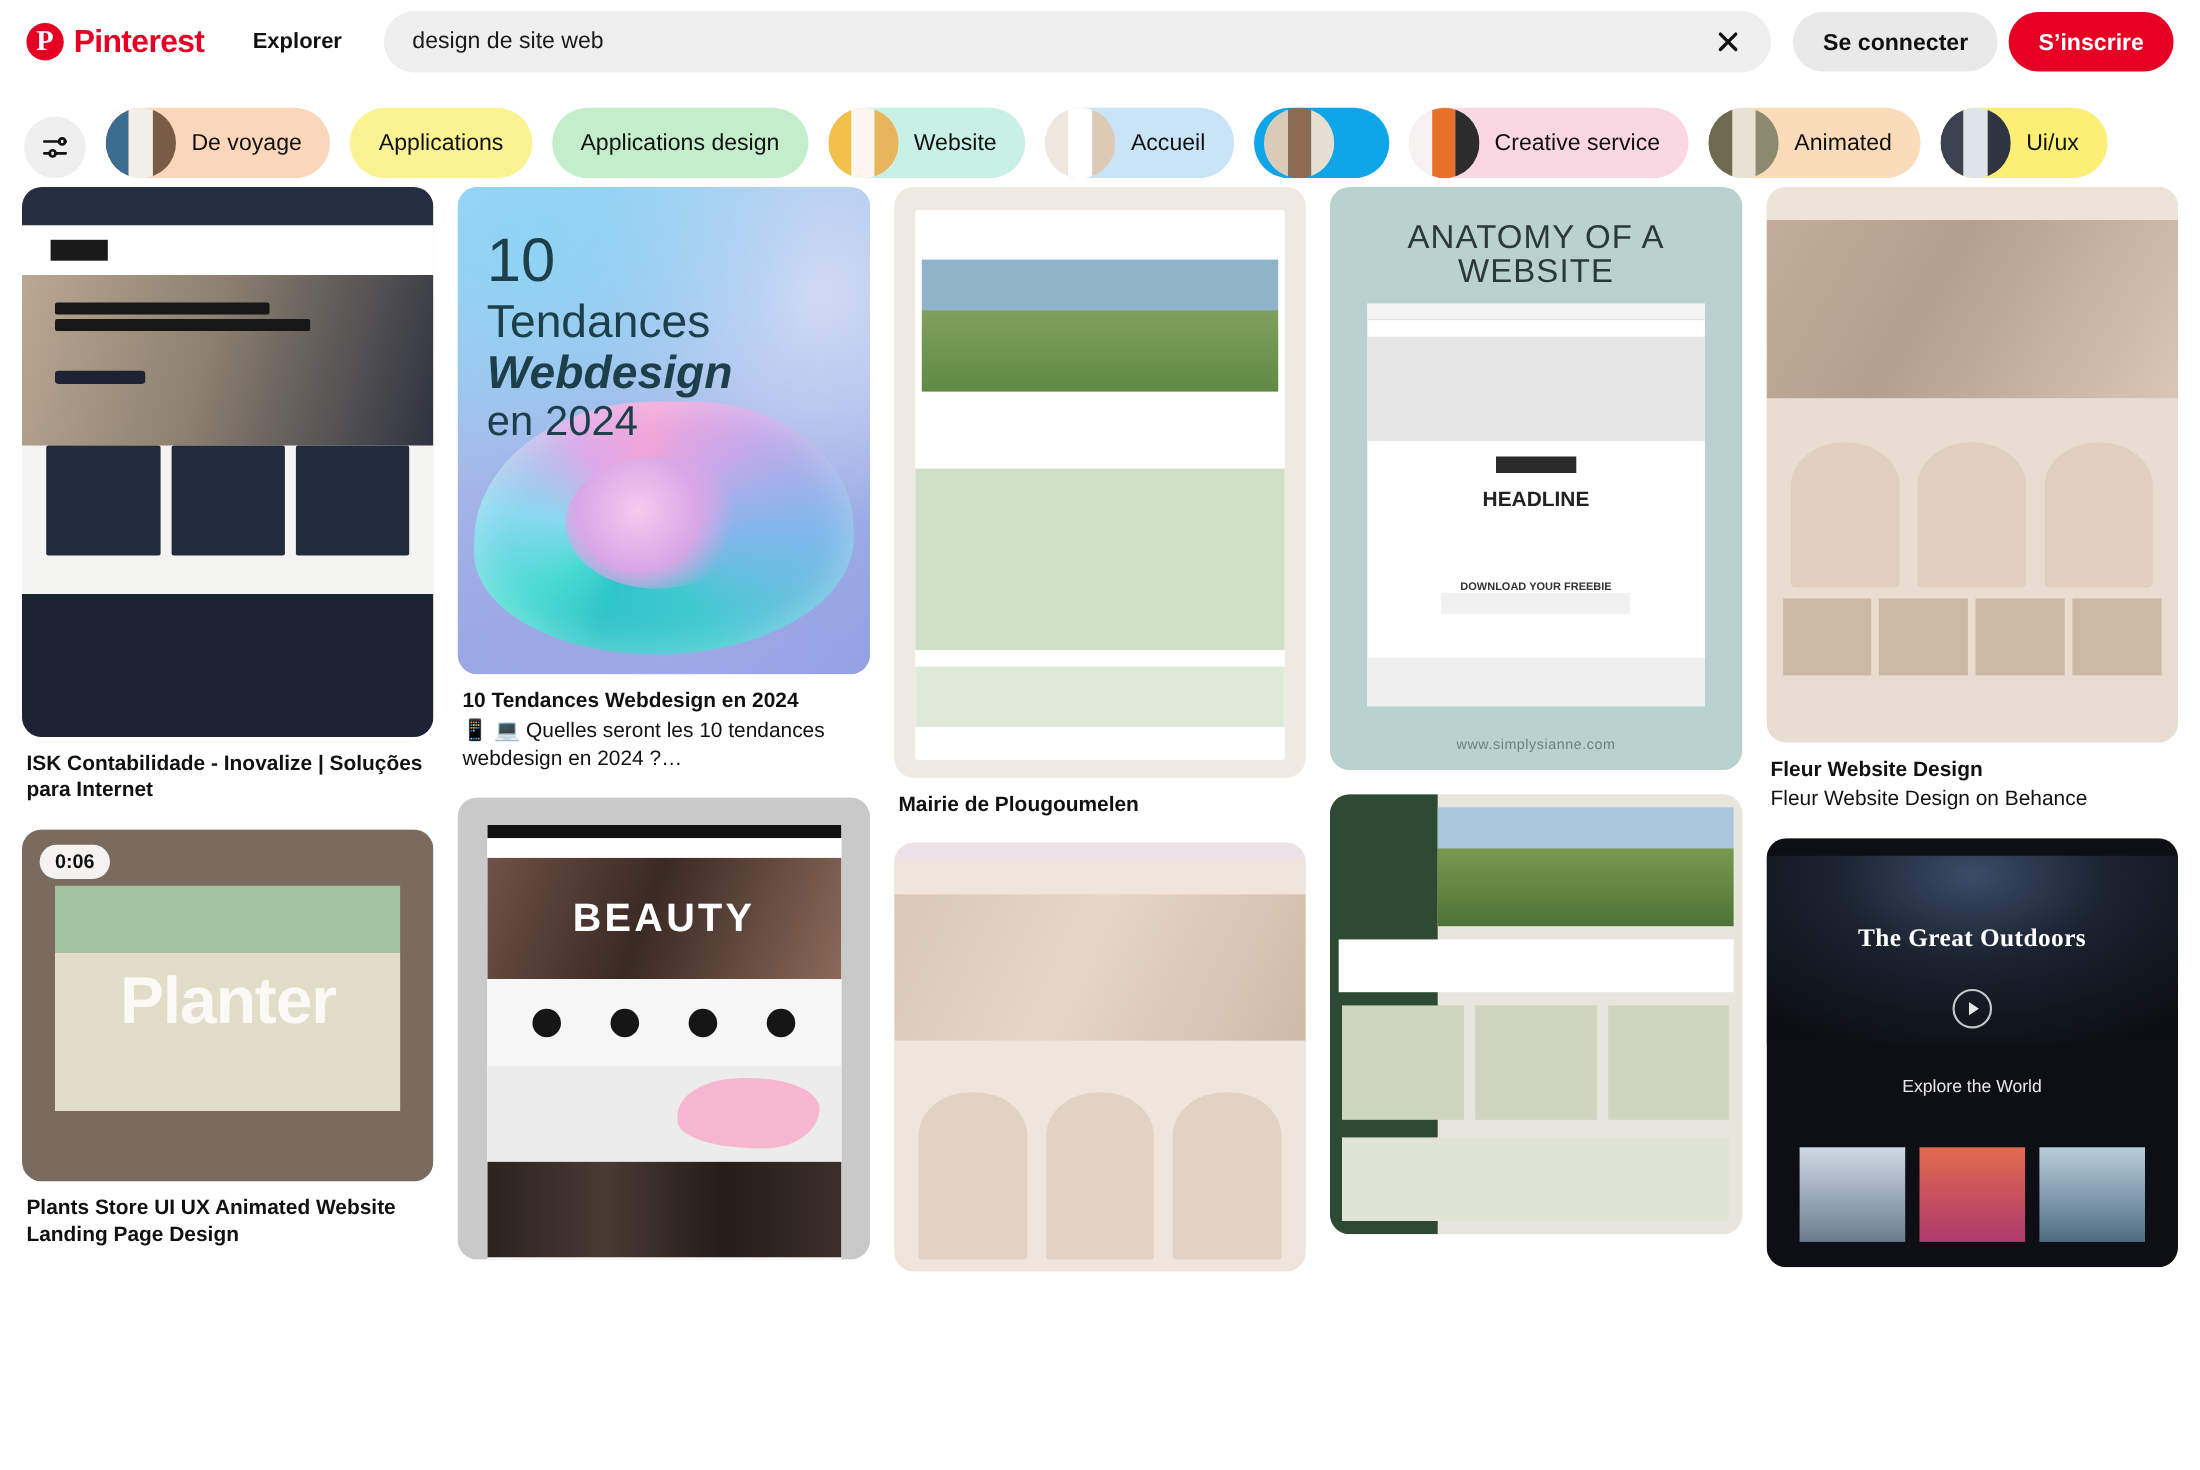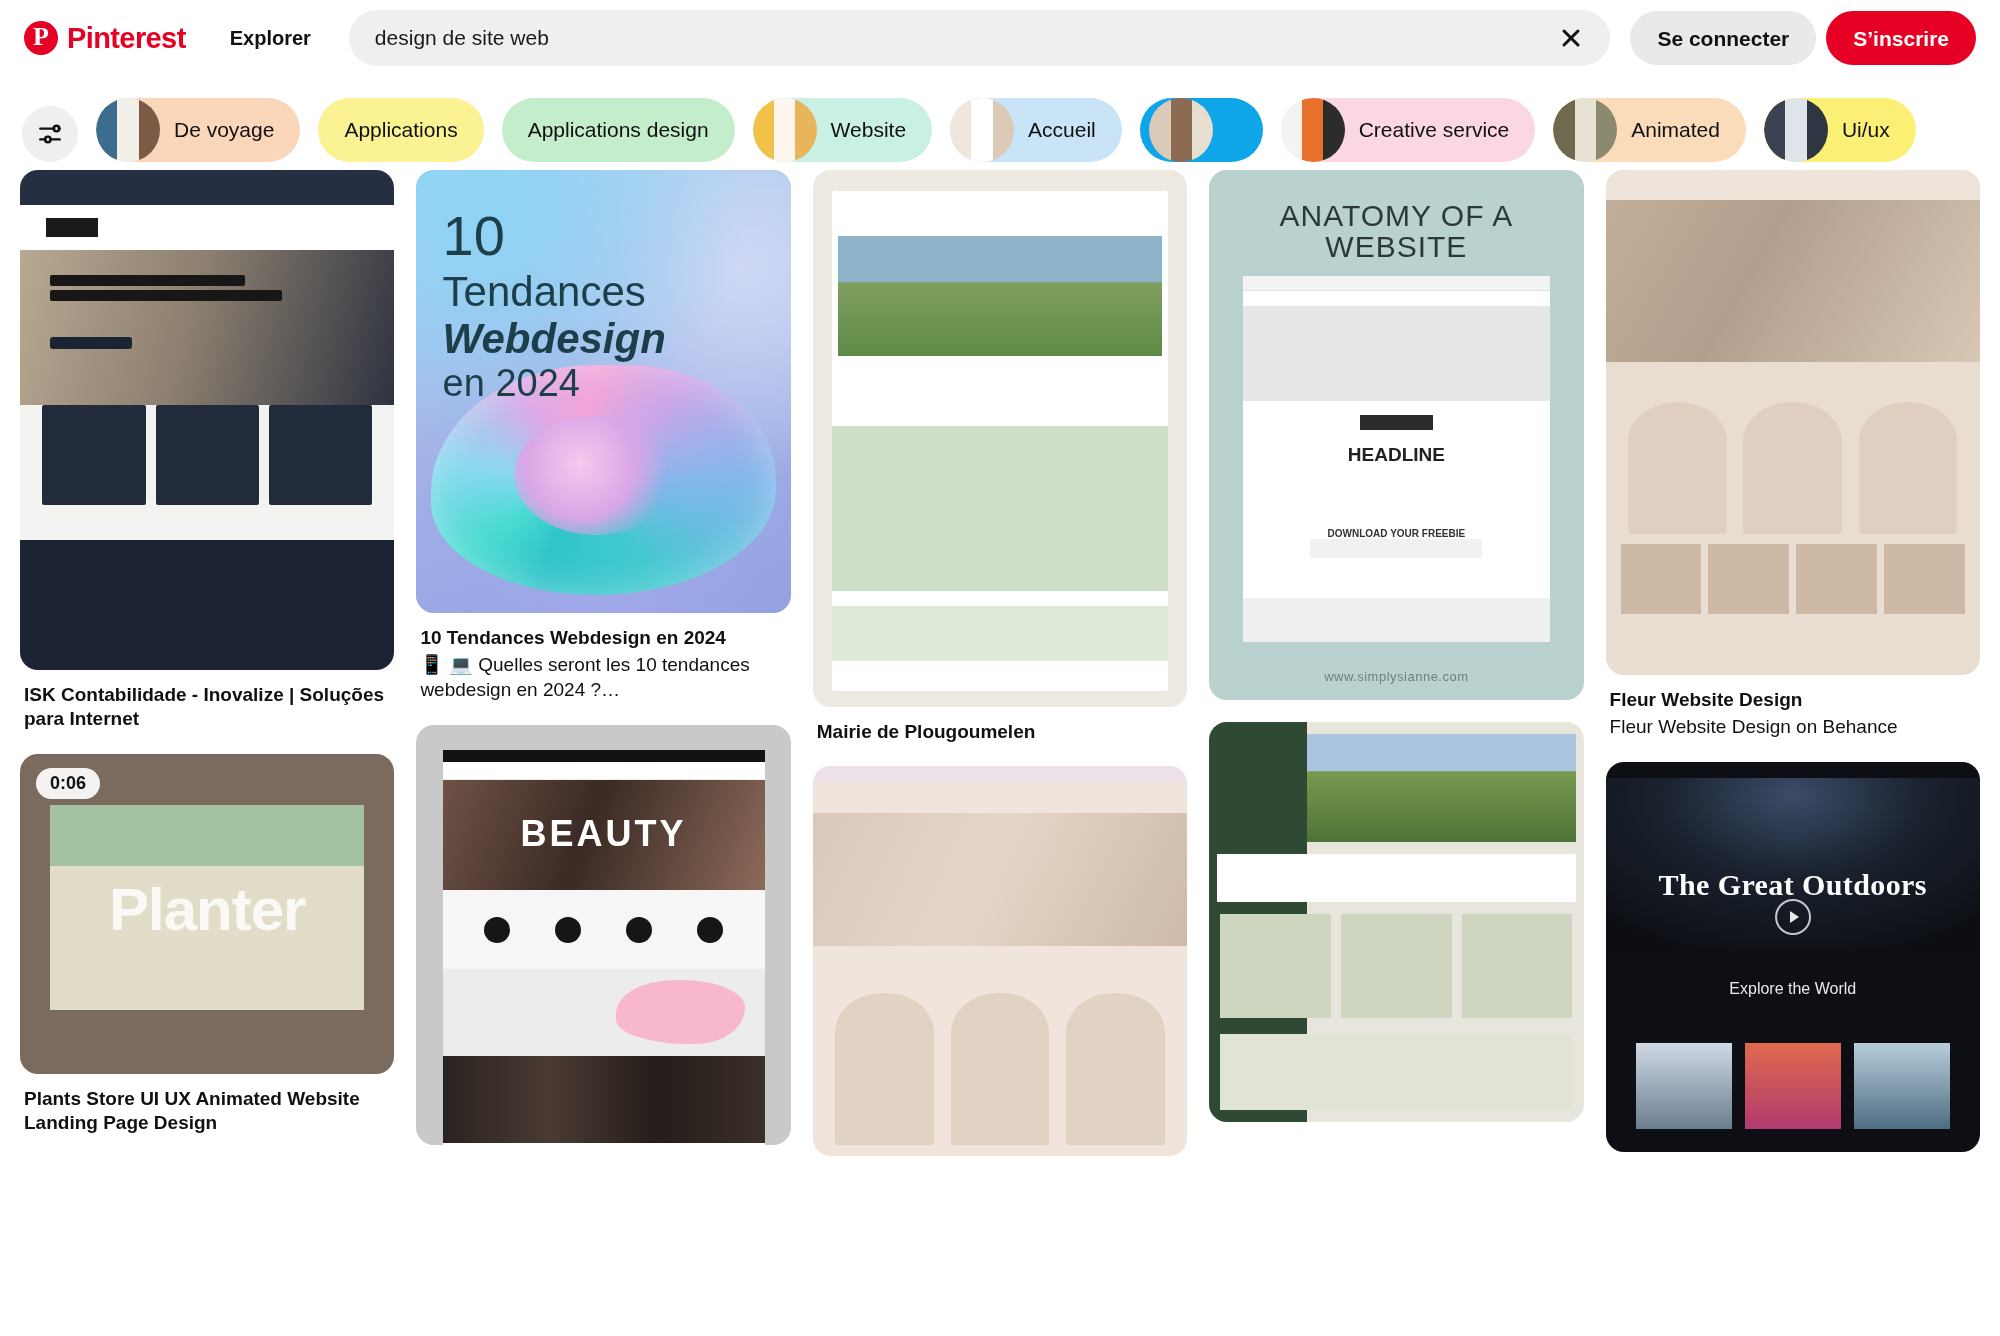--- a/index.html
+++ b/index.html
@@ -264,21 +264,21 @@
   .cisse .cards > div { flex:1; background:#cfd6c0;}
   .cisse .bot { position:absolute; left:3%; right:3%; top:78%; bottom:3%; background:#dfe4d4;}
 
   
   .outdoor { background:#0e0f14; }
   .outdoor .hero { position:absolute; left:0; right:0; top:4%; height:44%;
     background: radial-gradient(75% 100% at 50% 10%, #3b4c68 0%, #1b2330 45%, #0c0e13 100%);}
   .outdoor .title {
     position:absolute; left:0; right:0; top:20%; text-align:center;
     color:#fff; font-family:"Liberation Serif", serif;
-    font-size:30px; font-weight:700; letter-spacing:.4px;margin-top:28px;
+    font-size:23px; font-weight:700; letter-spacing:.4px;
   }
   .outdoor .play {
     position:absolute; left:50%; top:35%; transform:translateX(-50%);
     width:36px; height:36px; border-radius:50%; border:2px solid rgba(255,255,255,.75);
     display:flex; align-items:center; justify-content:center;
   }
   .outdoor .play::after {
     content:""; border-left: 9px solid rgba(255,255,255,.9);
     border-top: 6px solid transparent; border-bottom: 6px solid transparent;
     margin-left: 3px;

